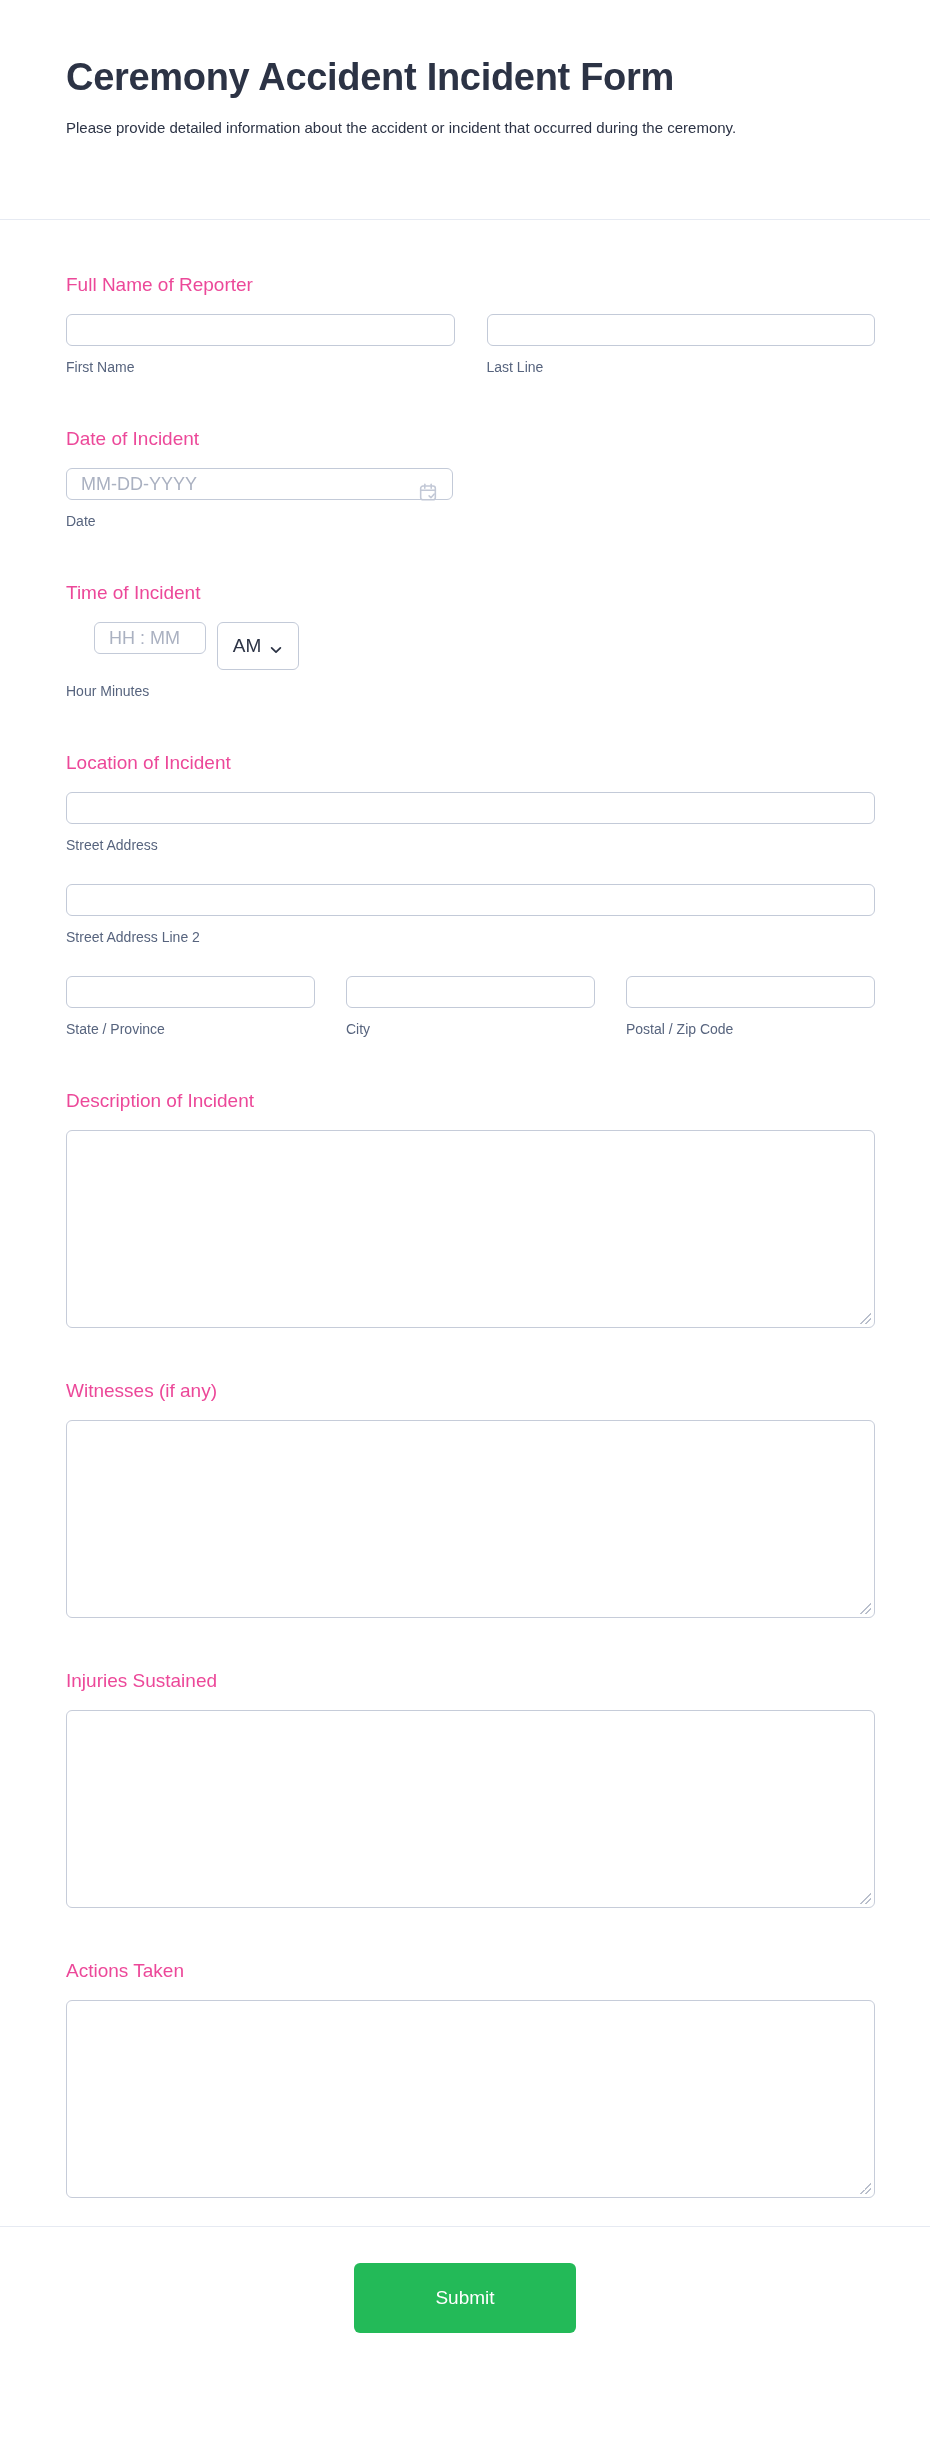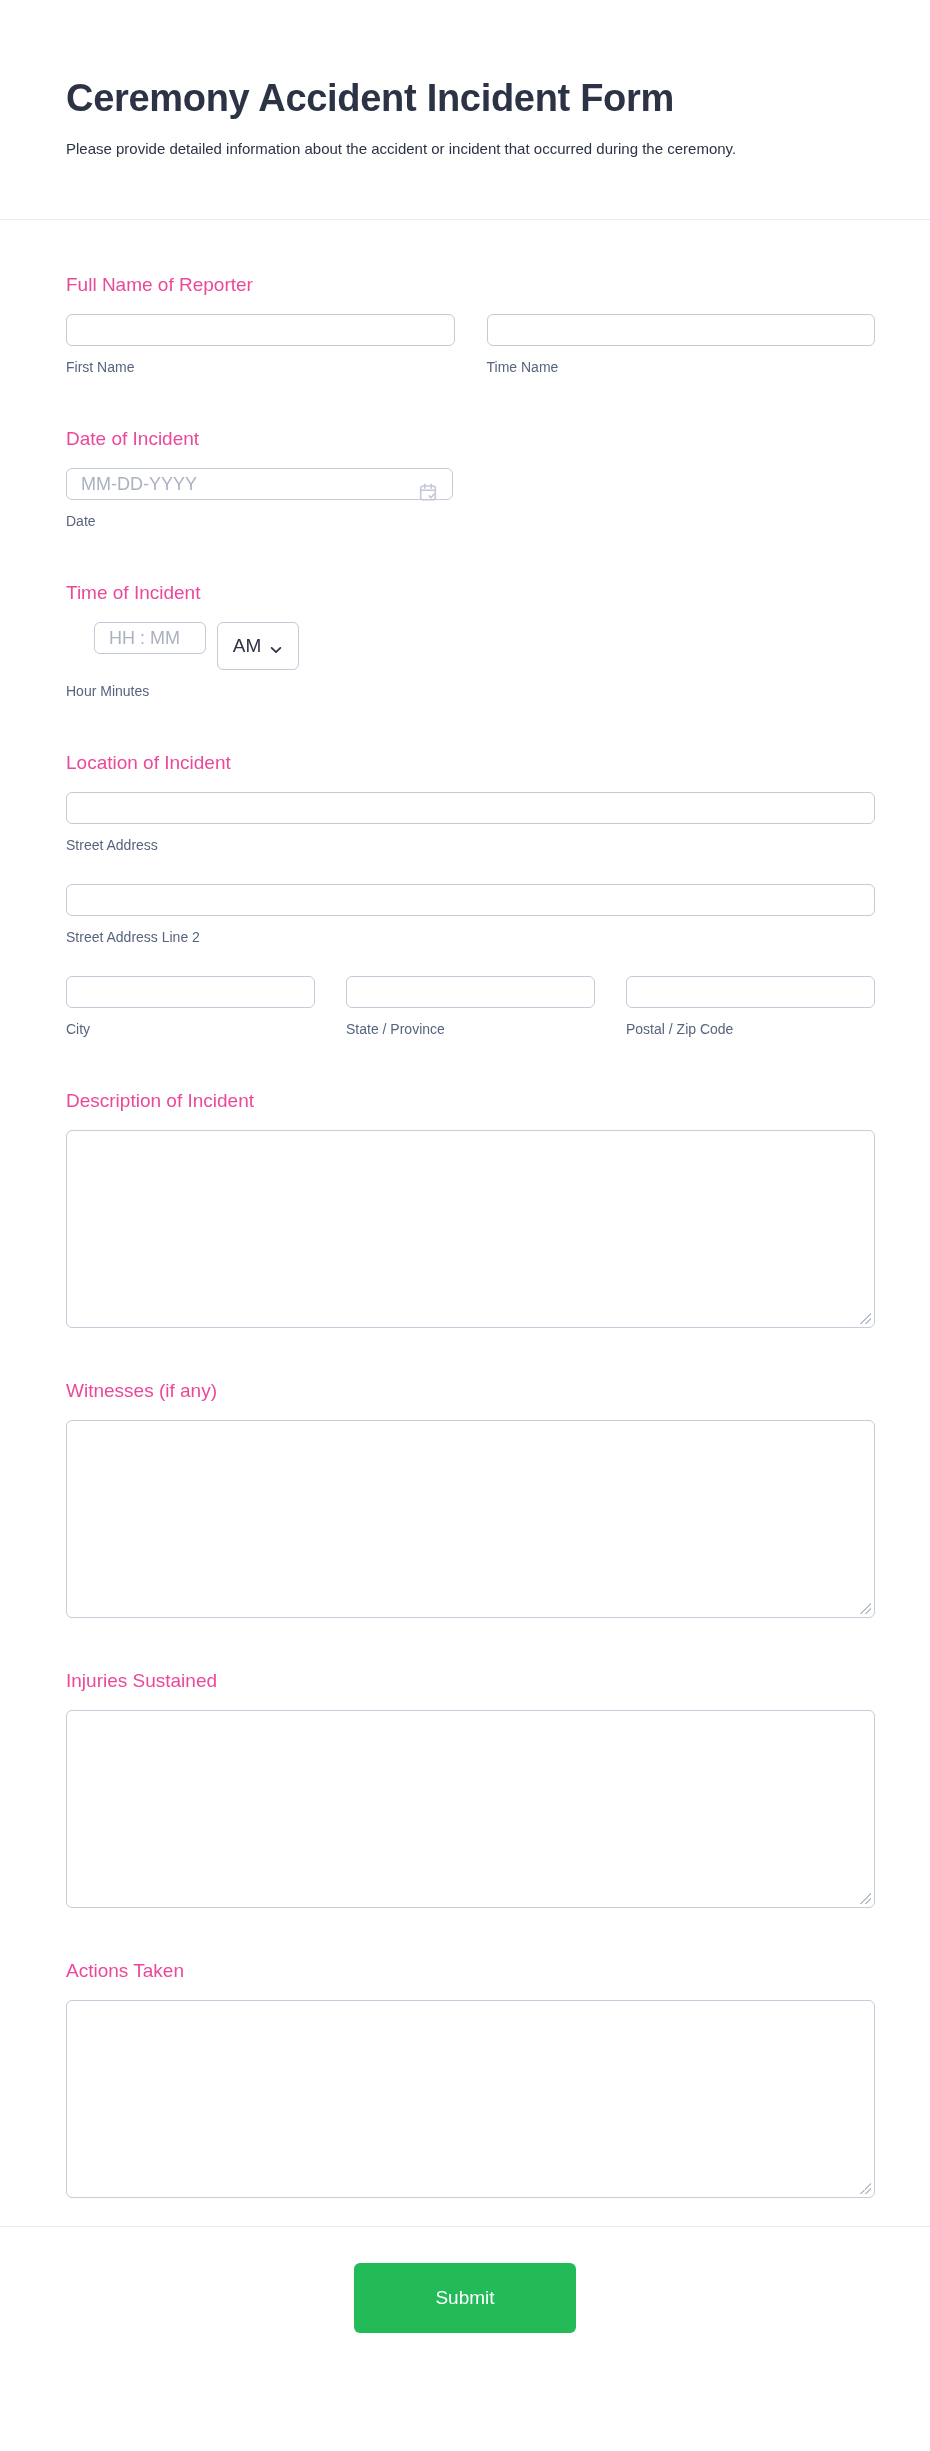--- a/index.html
+++ b/index.html
@@ -7,21 +7,21 @@
   body {
     width:930px;
     font-family:"Liberation Sans", sans-serif;
     color:#2c3345;
   }
   .page { width:930px; min-height:2451px; background:#fff; }
 
   
   .header {
     height:220px;
-    padding:75px 66px 0 66px;
+    padding:54px 66px 0 66px;
     border-bottom:1px solid #e6eaf2;
   }
   .title {
     font-size:38px;
     font-weight:700;
     line-height:46px;
     color:#2c3345;
     letter-spacing:-0.3px;
   }
   .subtitle {
@@ -146,21 +146,21 @@
 
     <div class="question">
       <div class="q-label">Full Name of Reporter</div>
       <div class="row">
         <div class="cell">
           <input class="text-input" type="text" value="" style="">
           <div class="sublabel">First Name</div>
         </div>
         <div class="cell">
           <input class="text-input" type="text" value="" style="">
-          <div class="sublabel">Time Name</div>
+          <div class="sublabel">Last Line</div>
         </div>
       </div>
     </div>
 
     <div class="question">
       <div class="q-label">Date of Incident</div>
       <div class="date-wrap">
         <input class="text-input" type="text" placeholder="MM-DD-YYYY" style="">
         <span class="cal-icon">
           <svg viewBox="0 0 24 24" width="22" height="22" fill="none" stroke="#c2c8d6" stroke-width="1.7" stroke-linecap="round" stroke-linejoin="round">
@@ -200,25 +200,25 @@
       </div>
 
       <div style="margin-bottom:30px;">
         <input class="text-input" type="text" value="" style="">
         <div class="sublabel">Street Address Line 2</div>
       </div>
 
       <div class="row3">
         <div class="cell">
           <input class="text-input" type="text" value="" style="">
+          <div class="sublabel">State / Province</div>
+        </div>
+        <div class="cell">
+          <input class="text-input" type="text" value="" style="">
           <div class="sublabel">City</div>
-        </div>
-        <div class="cell">
-          <input class="text-input" type="text" value="" style="">
-          <div class="sublabel">State / Province</div>
         </div>
         <div class="cell">
           <input class="text-input" type="text" value="" style="">
           <div class="sublabel">Postal / Zip Code</div>
         </div>
       </div>
     </div>
 
     <div class="question">
       <div class="q-label">Description of Incident</div>

